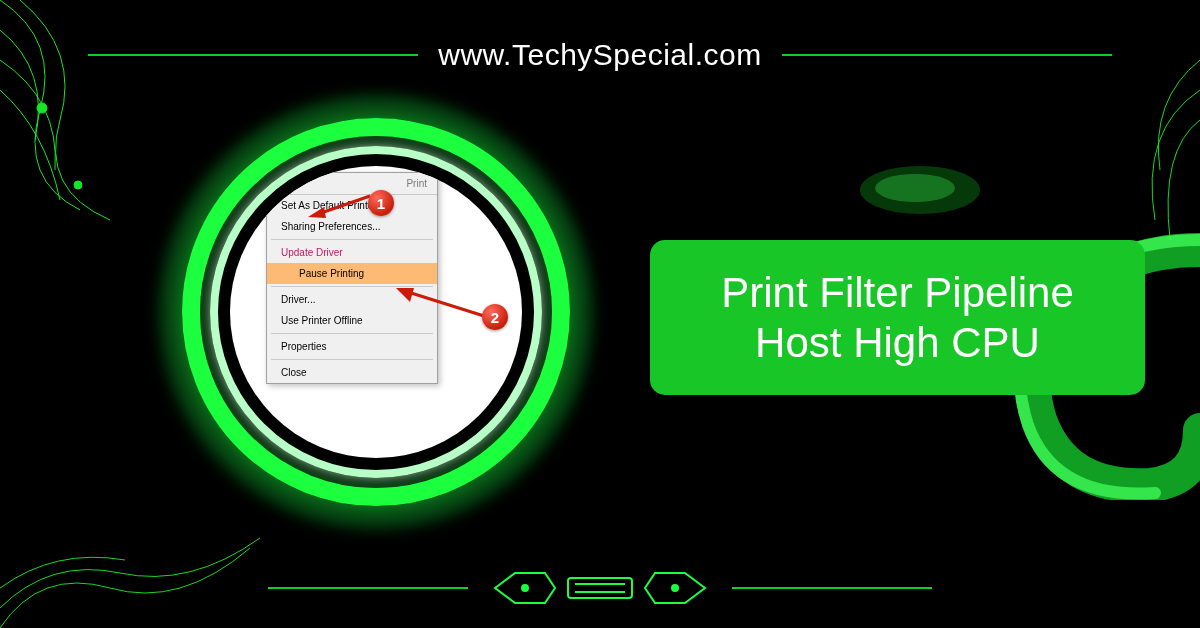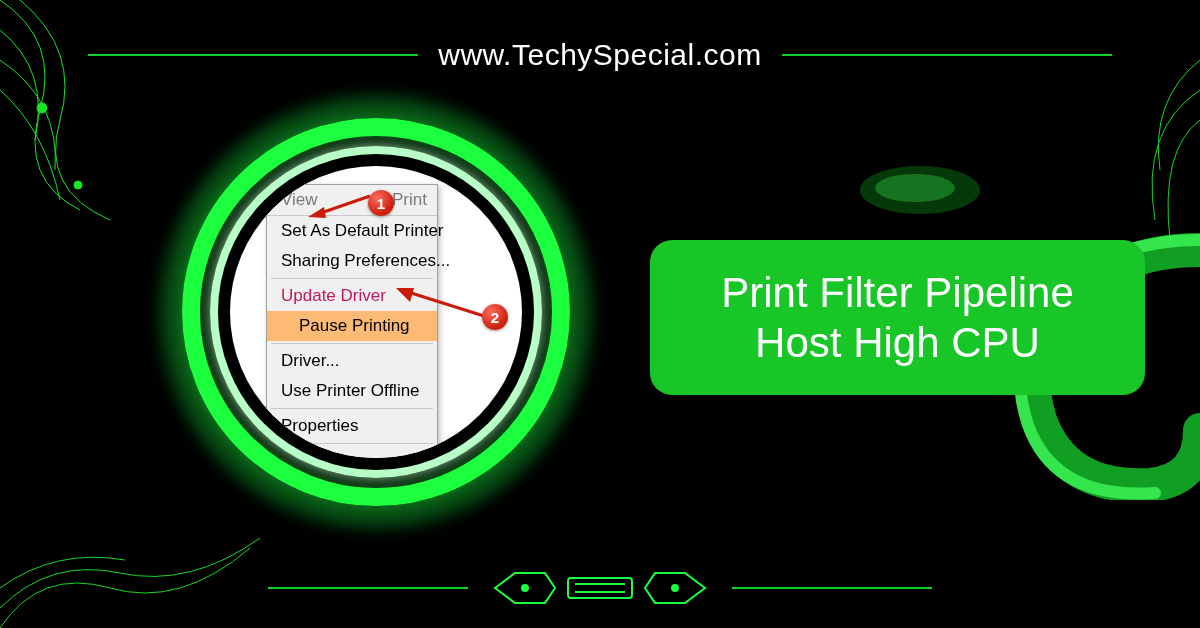--- a/index.html
+++ b/index.html
@@ -71,26 +71,26 @@
     }
     .circle-content {
       position: absolute;
       inset: 48px;
       background: #fff;
       border-radius: 50%;
       overflow: hidden;
     }
     .menu {
       position: absolute;
-      top: 18px;
+      top: 6px;
       left: 36px;
       width: 172px;
       background: #f0f0f0;
       border: 1px solid #a0a0a0;
-      font-size: 17px;
+      font-size: 10px;
       color: #000;
       box-shadow: 2px 2px 6px rgba(0,0,0,0.25);
     }
     .menu-row {
       padding: 5px 14px;
       white-space: nowrap;
     }
     .menu-row.highlight {
       background: #fdba74;
       padding-left: 32px;
@@ -128,21 +128,21 @@
 
     .arrow { position: absolute; }
 
     .title-pill {
       position: absolute;
       top: 240px;
       left: 650px;
       width: 495px;
       padding: 28px 38px;
       background: #18c628;
-      border-radius: 22px;
+      border-radius: 15px;
       color: #fff;
       font-size: 42px;
       font-weight: 500;
       line-height: 1.18;
       text-align: center;
     }
 
     .bottom-decor {
       position: absolute;
       bottom: 20px;

